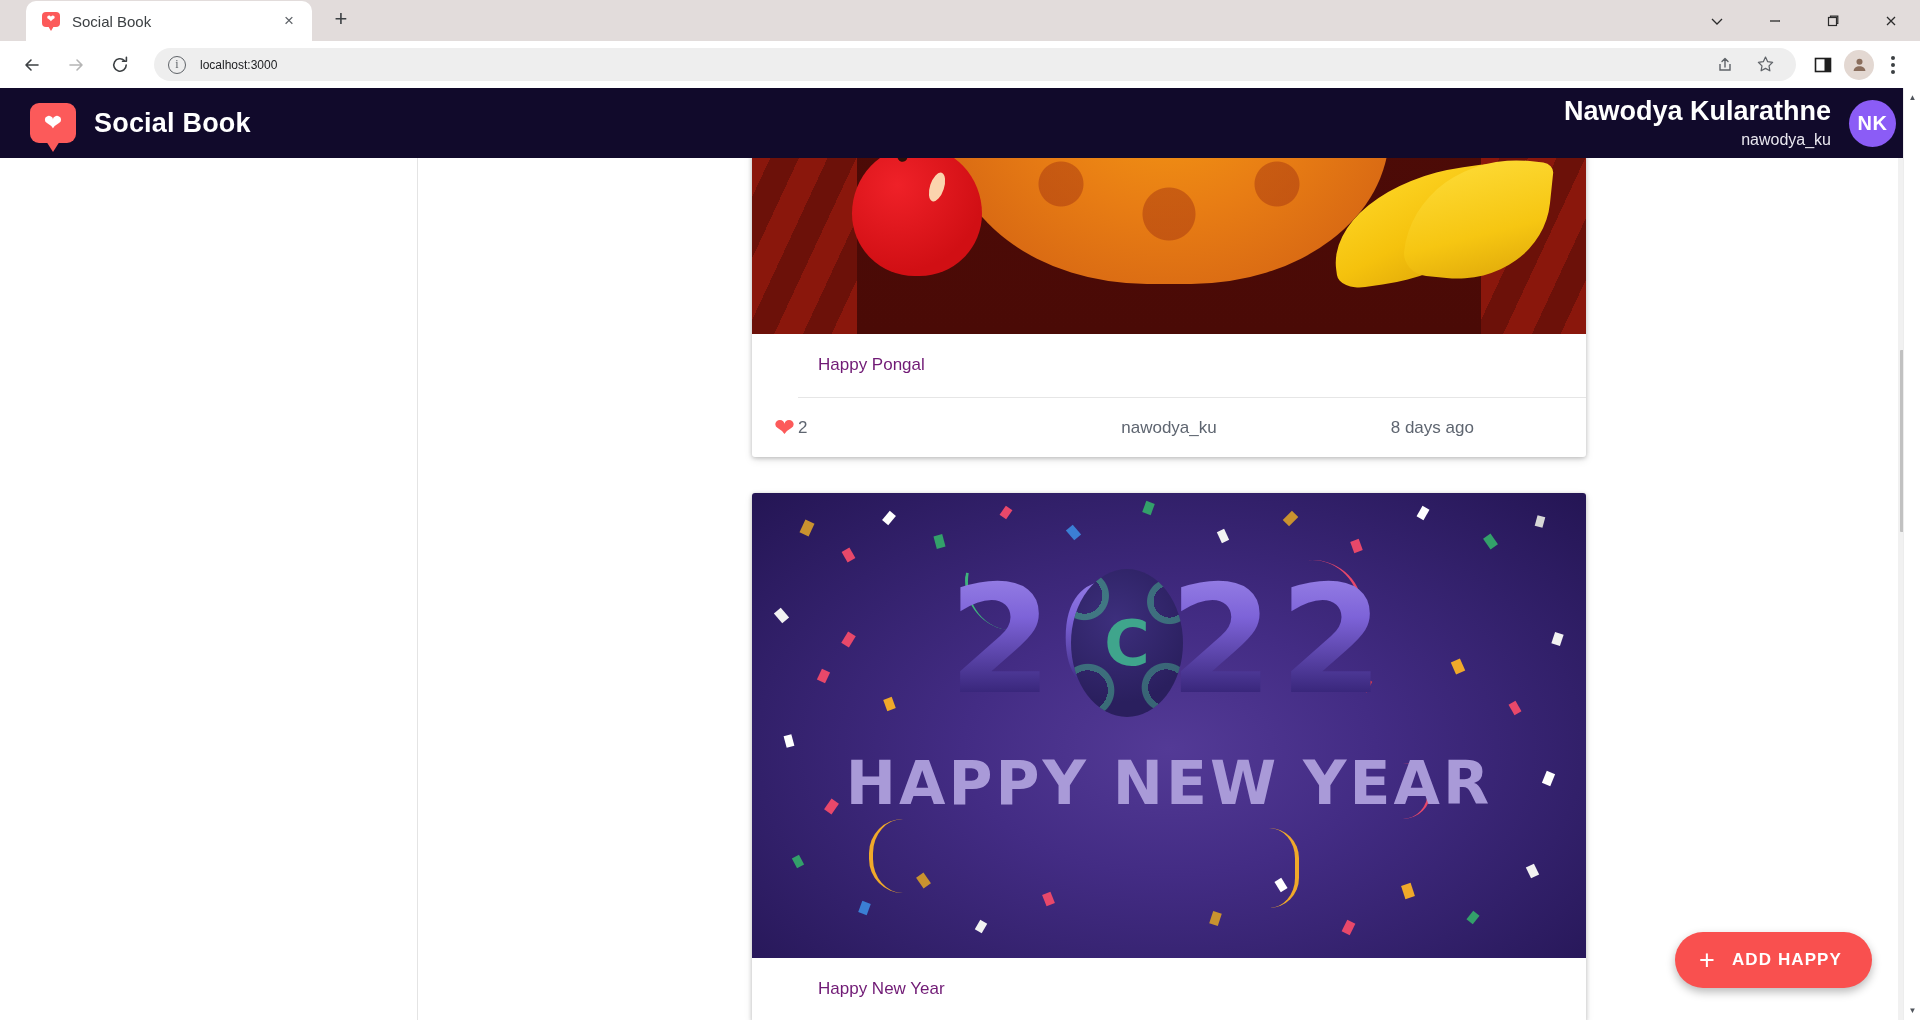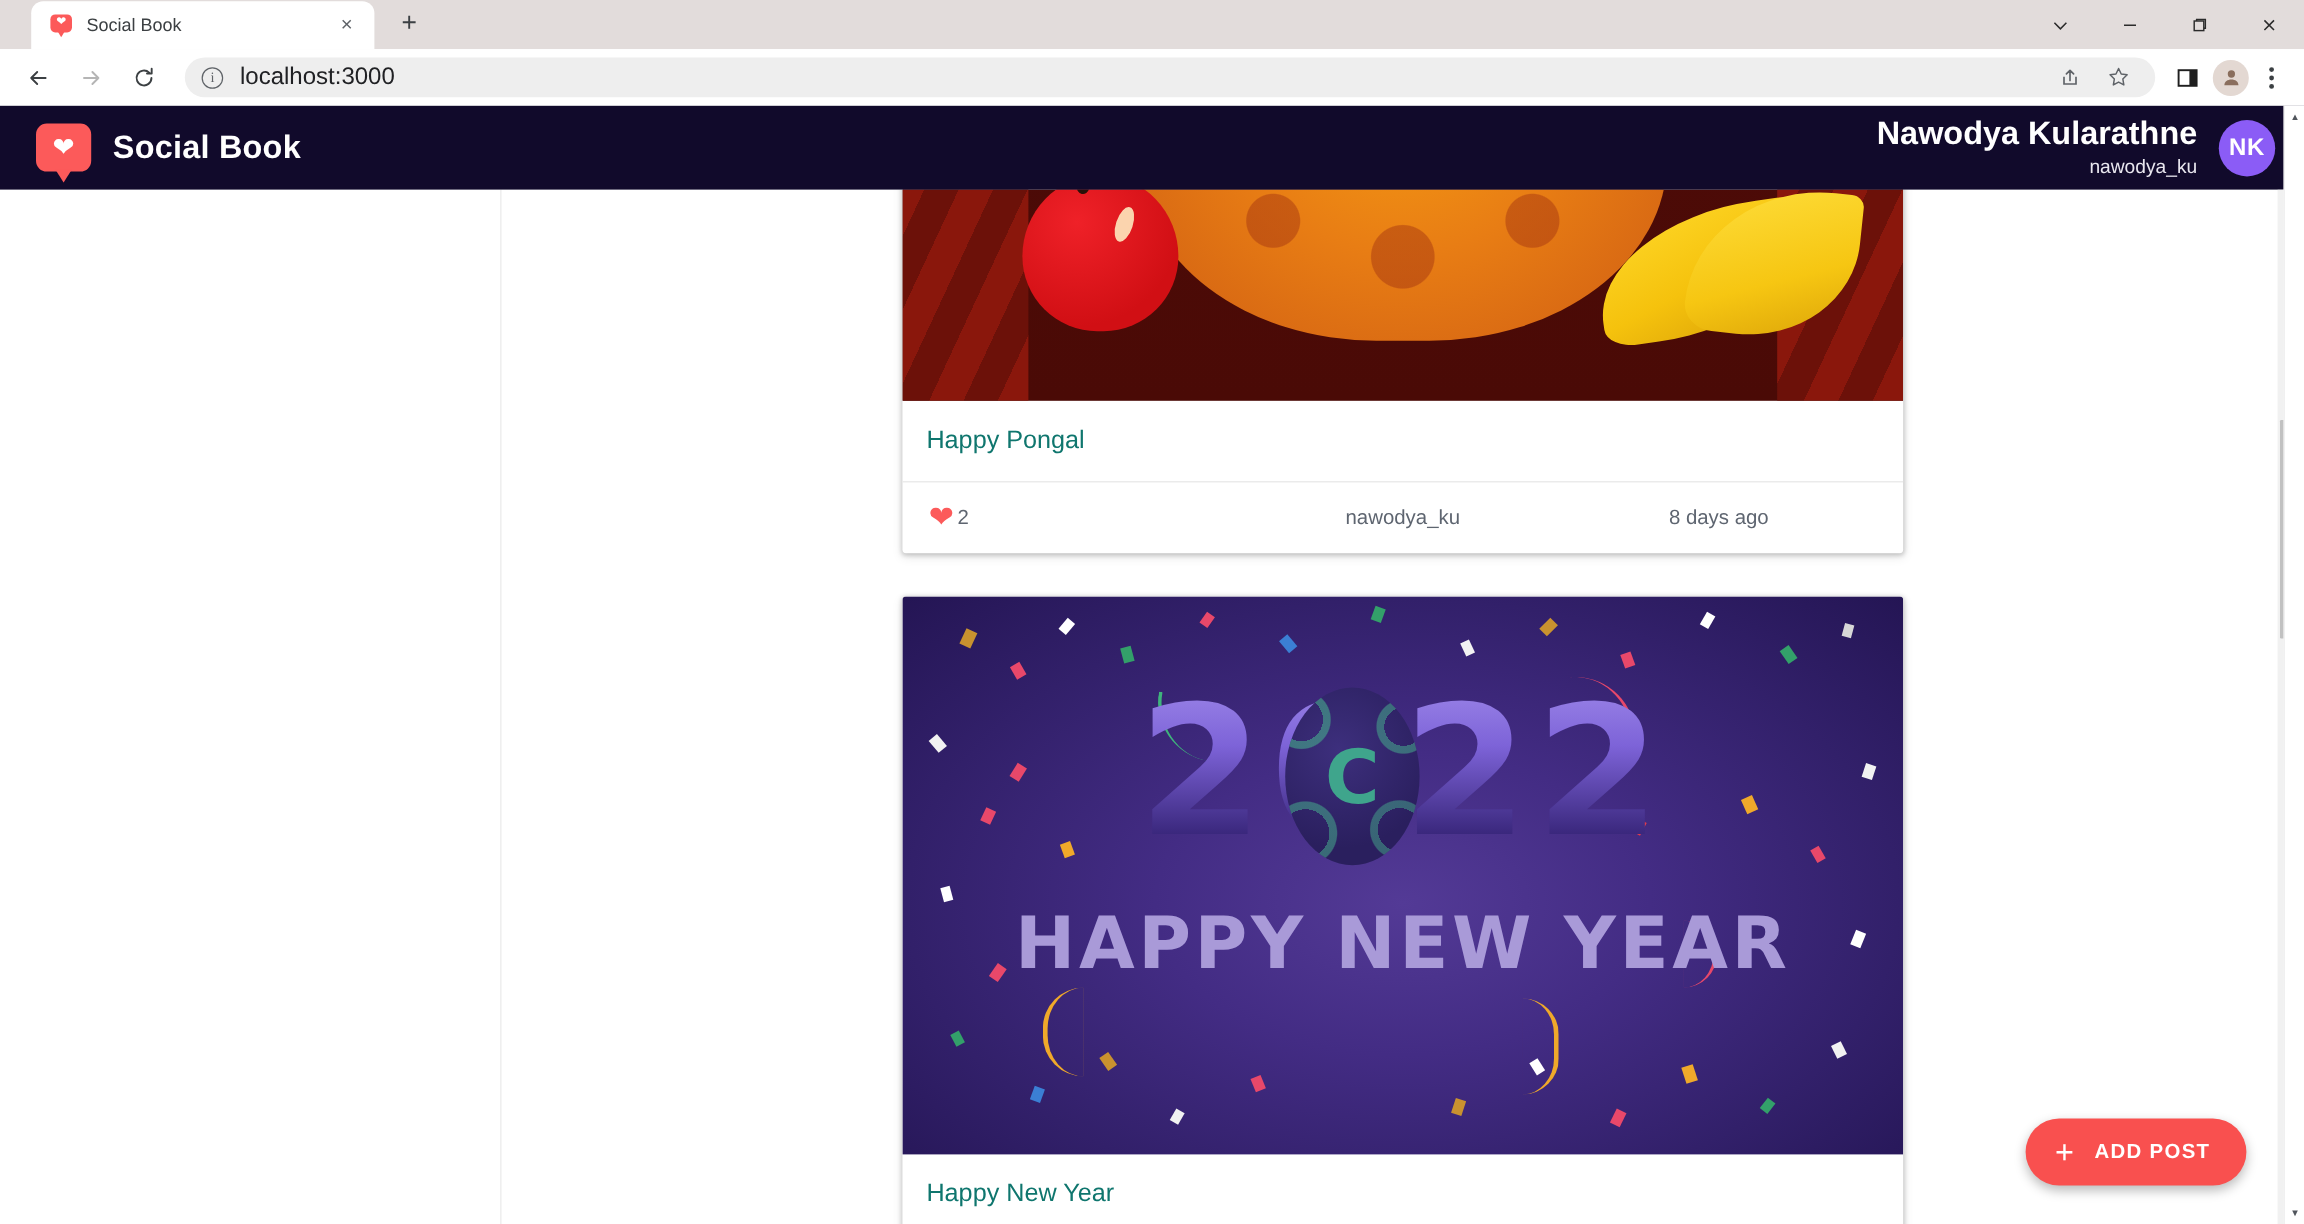--- a/index.html
+++ b/index.html
@@ -122,21 +122,21 @@
     border: 1.6px solid #5f6368;
     border-radius: 50%;
     color: #5f6368;
     font-size: 12px;
     display: flex; align-items: center; justify-content: center;
     font-family: "Liberation Serif", serif;
     flex: 0 0 auto;
   }
   .omni-url {
     margin-left: 14px;
-    font-size: 20px;
+    font-size: 12px;
     color: #202124;
   }
   .omni-actions {
     display: flex; align-items: center;
     margin-left: auto;
     gap: 6px;
   }
   .tb-icon {
     width: 34px; height: 34px;
     display: flex; align-items: center; justify-content: center;
@@ -267,23 +267,24 @@
     width: 834px;
     background: #ffffff;
     border-radius: 3px;
     box-shadow: 0 1px 4px rgba(0,0,0,0.22), 0 3px 9px rgba(0,0,0,0.10);
     margin-bottom: 36px;
     overflow: hidden;
   }
   .post-media { width: 834px; display: block; }
   .post-caption {
     padding: 21px 20px 22px 20px;
-    font-size: 21px;
-    color: #0f766e;
+    font-size: 17px;
+    color: #701a75;
     border-bottom: 1px solid #e6e6e6;
+    margin-left: 46px;
   }
   .post-footer {
     display: grid;
     grid-template-columns: 1fr 1fr 1fr;
     align-items: center;
     padding: 17px 22px;
     font-size: 17px;
     color: #5e6570;
   }
   .likes { display: flex; align-items: center; gap: 3px; }
@@ -688,21 +689,21 @@
         <div class="inner-scrollbar">
           <div class="sb-arrow up">▲</div>
           <div class="sb-thumb"></div>
           <div class="sb-arrow down">▼</div>
         </div>
       </div>
     </div>
 
     <div class="add-post">
       <span class="add-plus">+</span>
-      <span>ADD POST</span>
+      <span>ADD HAPPY</span>
     </div>
   </div>
 
   <div class="page-scrollbar">
     <div class="page-sb-arrow up">▲</div>
     <div class="page-sb-arrow down">▼</div>
   </div>
 
 </div>
 

